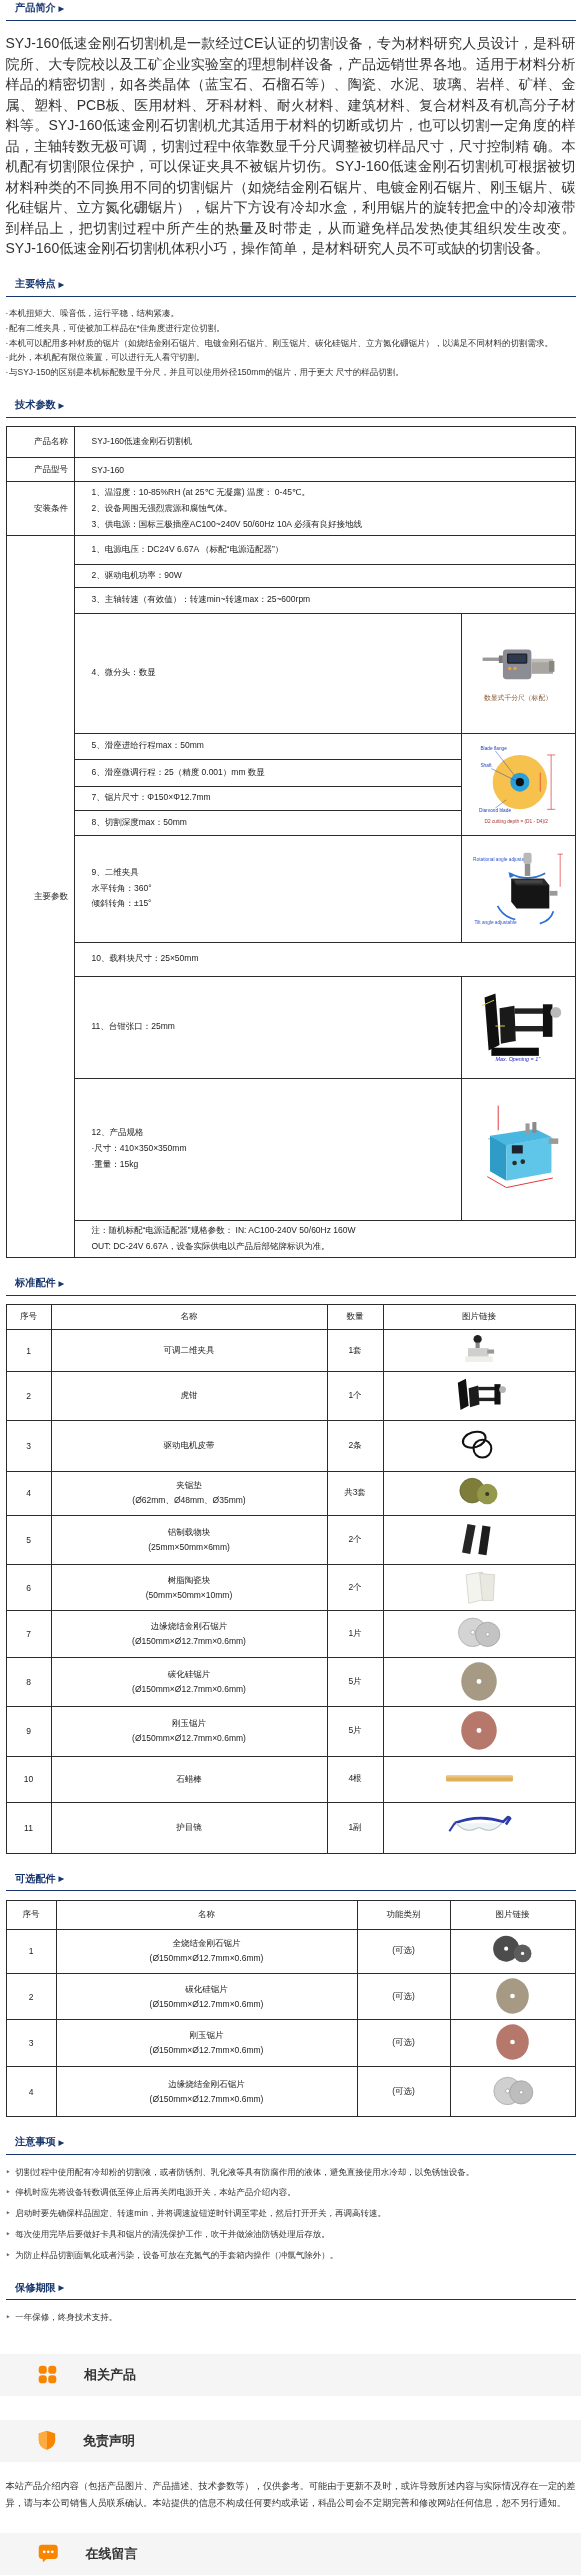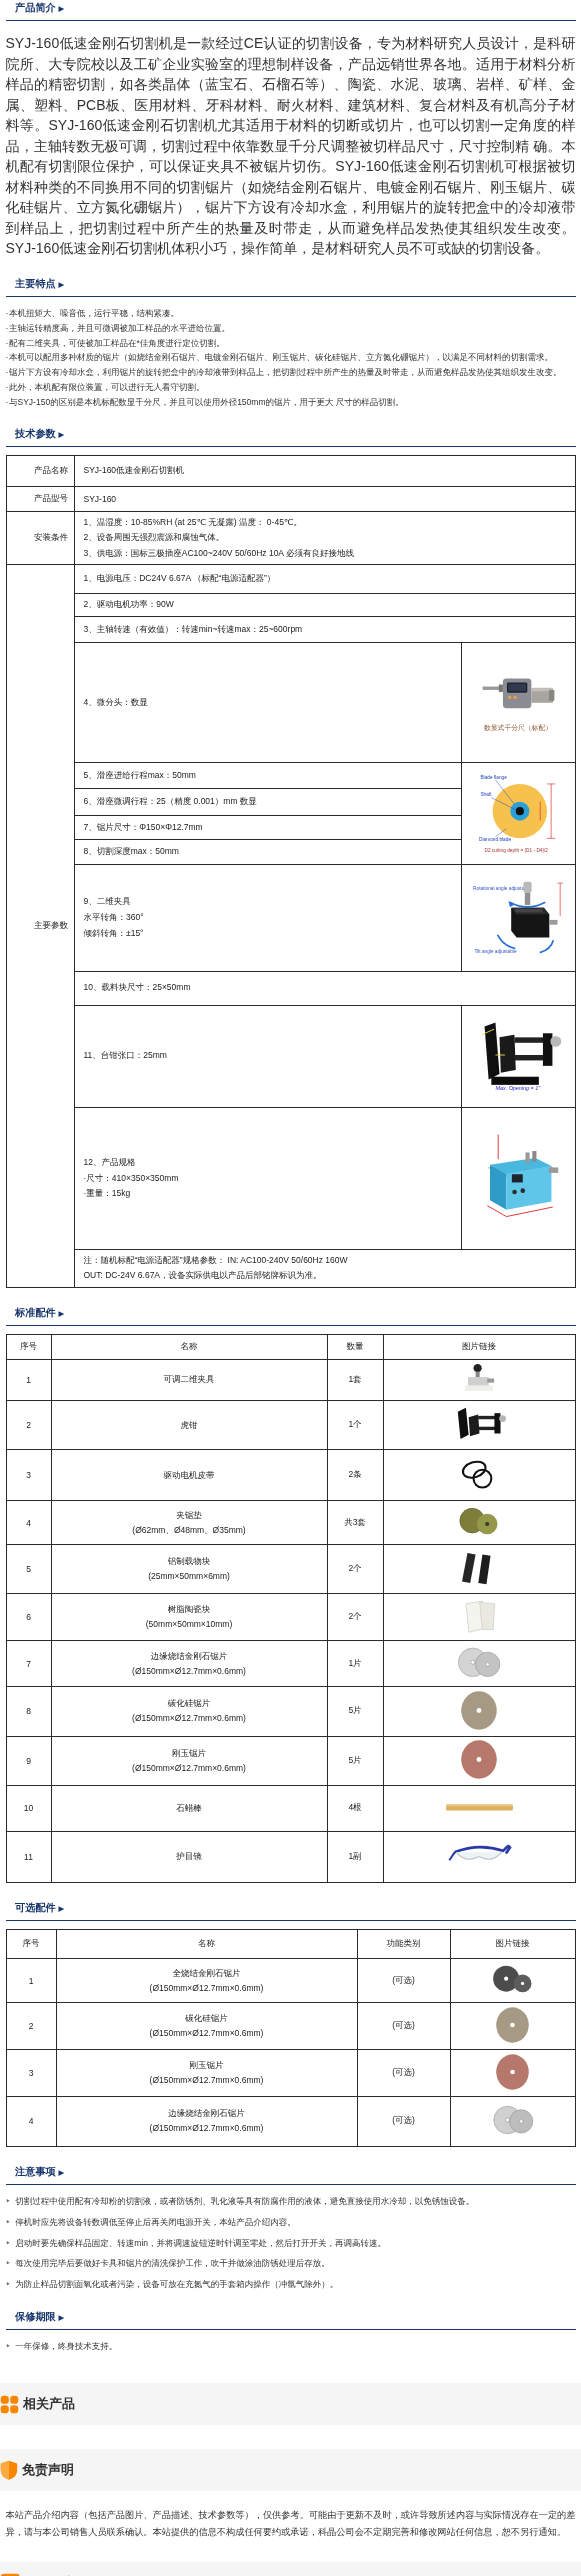--- a/index.html
+++ b/index.html
@@ -16,34 +16,34 @@
   
   ul.dots{list-style:none;margin:9.6px 5.5px 0 5.5px;padding:0;font-size:8.5px;line-height:14.7px;}
   ul.dots li::before{content:"·";margin-right:0.7px;}
   ul.tris{list-style:none;margin:9.6px 5.5px 0 5.5px;padding:0;font-size:8.5px;line-height:14.7px;}
   ul.tris li{margin-bottom:6.1px;}
   ul.tris li::before{content:"‣";color:#666;margin-right:4.8px;}
   
   table{border-collapse:collapse;width:570px;margin:8.2px 5.5px 0 5.5px;font-size:8.5px;color:#222;}
   td,th{border:0.7px solid #2b2b2b;padding:2.7px 5.5px;font-weight:normal;vertical-align:middle;}
   .spec td.lbl{width:56px;text-align:right;}
-  .spec td.val{text-align:left;padding-left:9px;}
+  .spec td.val{text-align:left;padding-left:17px;}
   .spec td.val div{line-height:15.7px;}
   .spec td.imgc{width:102px;text-align:center;}
   .img-cap{font-size:6.8px;color:#8a5a33;margin-top:5.5px;}
   .acct td{text-align:center;}
   .acct .no{width:33px;}
   .acct .qty{width:44px;text-align:center;}
   .acct .pic{width:180px;}
   .acct2 .no{width:38px;}
   .acct2 .cat{width:81px;}
   .acct2 .pic{width:113px;}
   .nm div{line-height:15px;}
   
-  .band{background:#f5f5f5;height:42px;display:flex;align-items:center;gap:4px;}
+  .band{background:#f5f5f5;height:42px;display:flex;align-items:center;padding-left:38px;gap:27px;}
   .band-title{font-size:13px;font-weight:bold;color:#333;}
   .band svg{display:block;}
   .disclaimer-text{margin:16.4px 5.5px 0 5.5px;font-size:9.2px;line-height:17px;text-align:justify;}
   
   .thumb{display:inline-block;}
   
   .form{display:flex;justify-content:space-between;margin:18px 5.5px 0 5.5px;}
   .fcol{width:269px;}
   .fcol.right{width:268px;}
   .frow{display:flex;align-items:center;margin-bottom:10.2px;}
@@ -67,24 +67,22 @@
   </div>
 
   <div class="sec">
     <h2 class="sec-title">
         <span>主要特点</span>
         <span class="arrow">▶</span>
       </h2>
     <div class="rule"></div>
     <ul class="dots">
       <li>本机扭矩大、噪音低，运行平稳，结构紧凑。</li>
-      <li>主轴运转精度高，并且可微调被加工样品的水平进给位置。</li>
       <li>配有二维夹具，可使被加工样品在*佳角度进行定位切割。</li>
       <li>本机可以配用多种材质的锯片（如烧结金刚石锯片、电镀金刚石锯片、刚玉锯片、碳化硅锯片、立方氮化硼锯片），以满足不同材料的切割需求。</li>
-      <li>锯片下方设有冷却水盒，利用锯片的旋转把盒中的冷却液带到样品上，把切割过程中所产生的热量及时带走，从而避免样品发热使其组织发生改变。</li>
       <li>此外，本机配有限位装置，可以进行无人看守切割。</li>
       <li>与SYJ-150的区别是本机标配数显千分尺，并且可以使用外径150mm的锯片，用于更大 尺寸的样品切割。</li>
     </ul>
   </div>
 
   <div class="sec">
     <h2 class="sec-title">
         <span>技术参数</span>
         <span class="arrow">▶</span>
       </h2>

